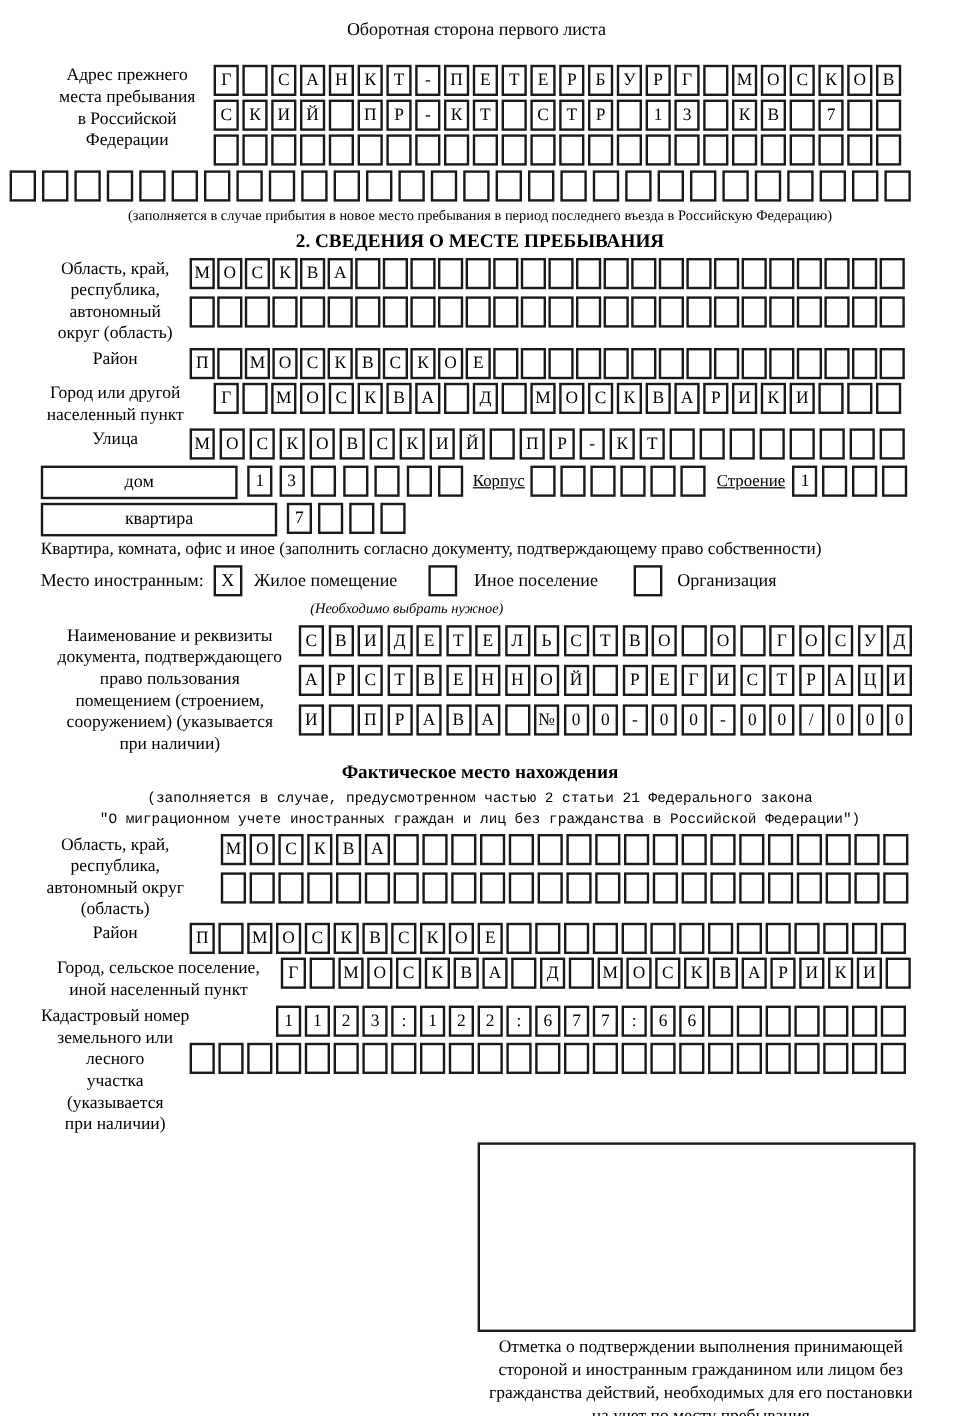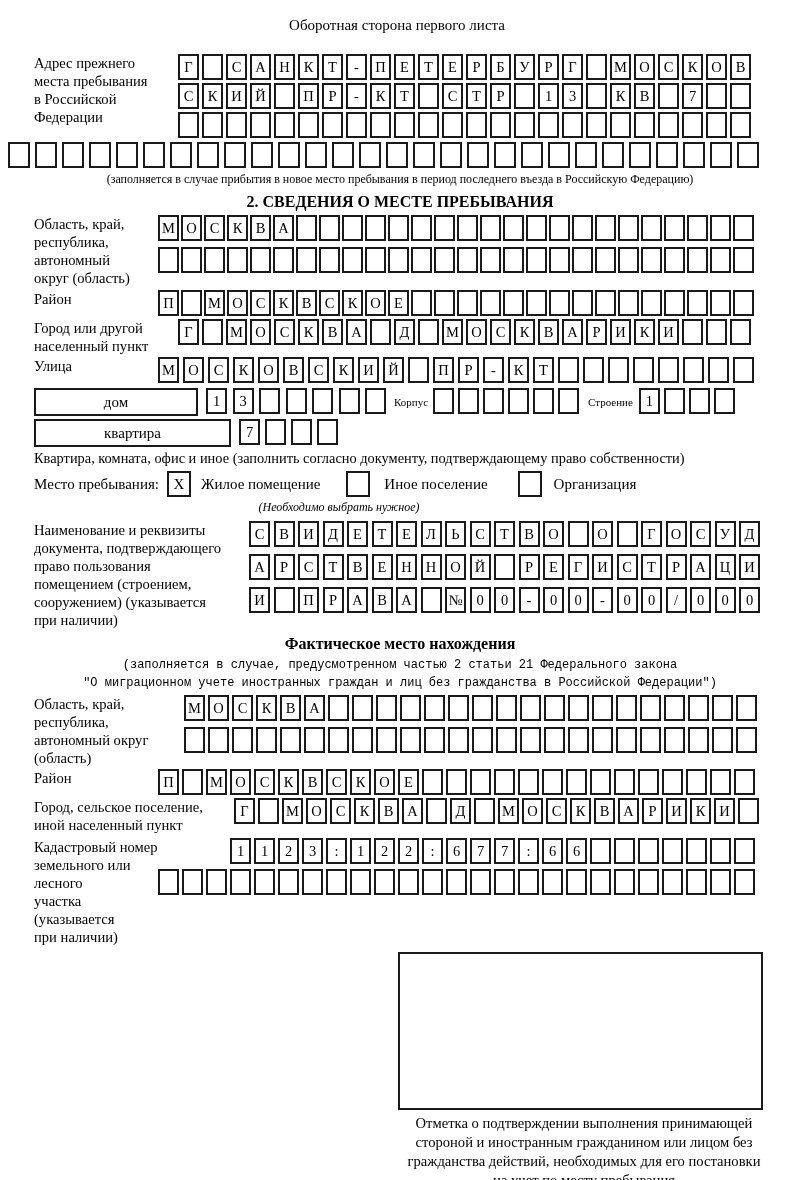--- a/index.html
+++ b/index.html
@@ -1,36 +1,36 @@
 <!DOCTYPE html>
 <html><head>
 <meta charset="utf-8">
 <style>
   html,body{margin:0;padding:0;background:#fff;}
   body{width:800px;height:1180px;overflow:hidden;color:#000;
        font-family:"Liberation Serif","DejaVu Serif",serif;font-size:15px;}
   .page{box-sizing:border-box;width:800px;height:1180px;padding:0 34px;position:relative;}
   .header-note{padding-top:16px;text-align:center;padding-right:6px;font-size:15px;line-height:18px;}
-  .frow{display:flex;align-items:flex-start;}
+  .frow{display:flex;align-items:flex-start;text-align:center;}
   .flabel{flex:none;white-space:pre-line;font-size:14.6px;line-height:18px;}
   .w144{width:144px;} .w124{width:124px;} .w215{width:215px;} .w196{width:196px;}
   .rows{display:flex;flex-direction:column;}
   .cells{display:flex;flex:none;}
   .cell{flex:none;box-sizing:content-box;width:17px;height:22px;border:2px solid #1a1a1a;
         display:flex;align-items:center;justify-content:center;font-size:14.5px;line-height:1;}
   .cell.big{width:18px;}
   .gp2{gap:2px;} .gp3{gap:3px;} .gp35{gap:3.5px;} .gp4{gap:4px;} .gp5{gap:5px;} .gp55{gap:5.5px;}
   .rgap3{gap:3px;} .rgap6{gap:6px;} .rgap7{gap:7px;} .rgap5{gap:5px;}
   .note{font-size:12px;line-height:18px;text-align:center;}
   .sec-title{font-weight:bold;font-size:16px;line-height:19px;text-align:center;}
   .caption{font-size:14.4px;line-height:18px;}
   .labelbox{box-sizing:content-box;border:2px solid #1a1a1a;height:24px;display:flex;
             align-items:center;justify-content:center;font-size:15px;flex:none;}
   .dom-box{width:160px;} .kv-box{width:193px;}
-  .inline-lab{font-size:11px;line-height:28px;flex:none;}
+  .inline-lab{font-size:14px;line-height:28px;flex:none;text-decoration:underline;}
   .checkbox{flex:none;box-sizing:content-box;width:20px;height:22px;border:2px solid #1a1a1a;
             display:flex;align-items:center;justify-content:center;font-size:15px;}
   .mesto{display:flex;align-items:center;}
   .stamp-box{box-sizing:content-box;margin-left:364px;width:361px;height:154px;border:2px solid #1a1a1a;}
   .stamp-caption{margin-left:300px;width:500px;text-align:center;white-space:pre-line;
                  font-size:14.6px;line-height:19px;}
   .mt1{margin-top:1px;} .mt2{margin-top:2px;} .mt3{margin-top:3px;} .mt4{margin-top:4px;}
   .mt5{margin-top:5px;} .mt6{margin-top:6px;} .mt20{margin-top:20px;}
   .ml20{margin-left:20px;} .ml26{margin-left:26px;} .ml4{margin-left:4px;} .ml72{margin-left:72px;}
   .full-row{margin-left:-26px;}
@@ -355,21 +355,21 @@
     <div class="cells gp5" style="margin-left:8px;">
         <span class="cell">7</span>
         <span class="cell"></span>
         <span class="cell"></span>
         <span class="cell"></span>
       </div>
   </div>
   <div class="caption mt2">Квартира, комната, офис и иное (заполнить согласно документу, подтверждающему право собственности)</div>
 
   <div class="mesto mt4">
-    <span>Место пребывания:</span>
+    <span>Место иностранным:</span>
     <span class="checkbox" style="margin-left:8px;">X</span>
     <span style="margin-left:10px;">Жилое помещение</span>
     <span class="checkbox" style="margin-left:26px;"></span>
     <span style="margin-left:14px;">Иное поселение</span>
     <span class="checkbox" style="margin-left:30px;"></span>
     <span style="margin-left:12px;">Организация</span>
   </div>
   <div class="note mt1 center-note-sel">(Необходимо выбрать нужное)</div>
 
   <div class="frow mt5">

